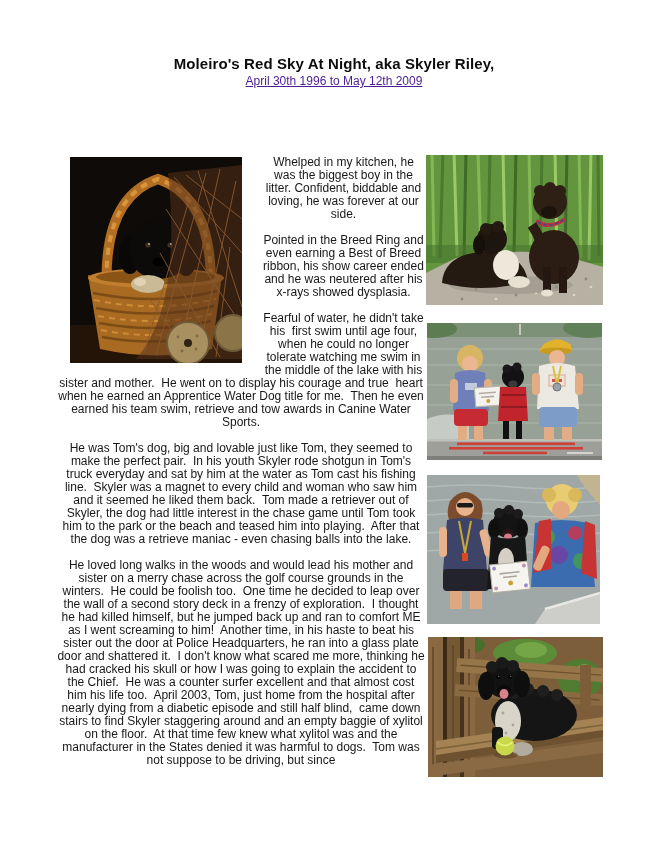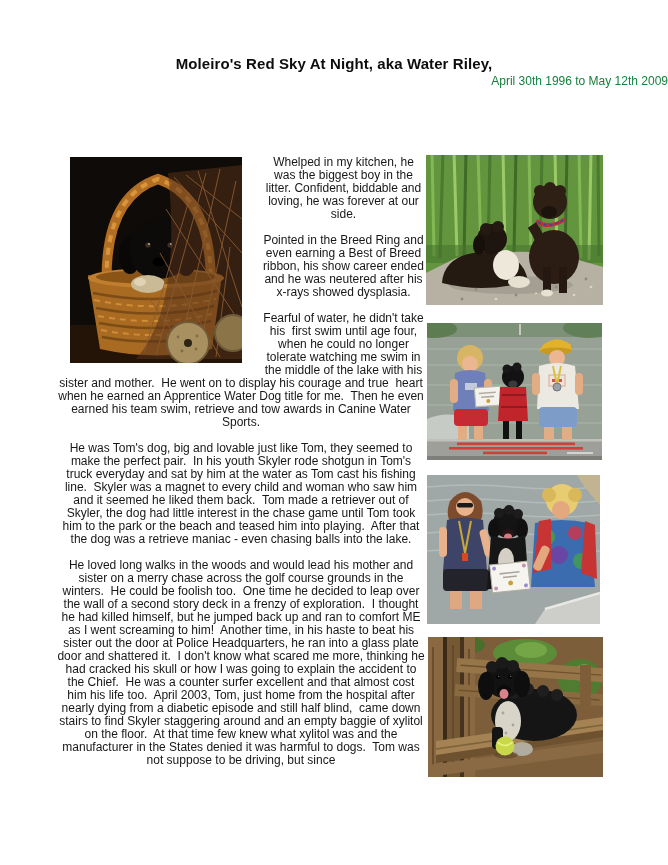--- a/index.html
+++ b/index.html
@@ -8,38 +8,38 @@
     font-family:"Liberation Sans","DejaVu Sans",sans-serif; color:#141414;
     overflow:hidden;
   }
   .title {
     position:absolute; top:55px; left:0; width:100%;
     text-align:center; font-size:15px; line-height:17px; font-weight:700;
     margin:0; color:#0d0d0d; letter-spacing:0.1px;
   }
   .subtitle {
     position:absolute; top:74px; left:0; width:100%;
-    text-align:right; font-size:12px; line-height:14px; color:#15803d;
+    text-align:center; font-size:12px; line-height:14px; color:#4c1d95;text-decoration:underline;
   }
   .text-flow {
     position:absolute; left:57px; top:156px; width:368px;
     font-size:12px; line-height:13px; color:#171717;
     text-align:center;
   }
   .text-flow p { margin:0 0 13px 0; white-space:pre-wrap; }
   .float-spacer { float:left; width:205px; height:215px; }
   figure.photo { position:absolute; margin:0; padding:0; }
   figure.photo svg { display:block; }
 </style>
 </head>
 <body>
 
 <div class="page">
 
-  <h1 class="title">Moleiro's Red Sky At Night, aka Water Riley,</h1>
+  <h1 class="title">Moleiro's Red Sky At Night, aka Skyler Riley,</h1>
   <div class="subtitle">April 30th 1996 to May 12th 2009</div>
 
   <div class="text-flow">
     <div class="float-spacer"></div>
     <p>Whelped in my kitchen, he was the biggest boy in the litter. Confident, biddable and loving, he was forever at our side.</p>
     <p>Pointed in the Breed Ring and even earning a Best of Breed ribbon, his show career ended and he was neutered after his x-rays showed dysplasia.</p>
     <p>Fearful of water, he didn't take his  first swim until age four, when he could no longer tolerate watching me swim in the middle of the lake with his sister and mother.  He went on to display his courage and true  heart when he earned an Apprentice Water Dog title for me.  Then he even earned his team swim, retrieve and tow awards in Canine Water Sports.</p>
     <p>He was Tom's dog, big and lovable just like Tom, they seemed to make the perfect pair.  In his youth Skyler rode shotgun in Tom's truck everyday and sat by him at the water as Tom cast his fishing line.  Skyler was a magnet to every child and woman who saw him and it seemed he liked them back.  Tom made a retriever out of Skyler, the dog had little interest in the chase game until Tom took him to the park or the beach and teased him into playing.  After that the dog was a retrieve maniac - even chasing balls into the lake.</p>
     <p>He loved long walks in the woods and would lead his mother and sister on a merry chase across the golf course grounds in the winters.  He could be foolish too.  One time he decided to leap over the wall of a second story deck in a frenzy of exploration.  I thought he had killed himself, but he jumped back up and ran to comfort ME as I went screaming to him!  Another time, in his haste to beat his sister out the door at Police Headquarters, he ran into a glass plate door and shattered it.  I don't know what scared me more, thinking he had cracked his skull or how I was going to explain the accident to the Chief.  He was a counter surfer excellent and that almost cost him his life too.  April 2003, Tom, just home from the hospital after nearly dying from a diabetic episode and still half blind,  came down stairs to find Skyler staggering around and an empty baggie of xylitol on the floor.  At that time few knew what xylitol was and the manufacturer in the States denied it was harmful to dogs.  Tom was not suppose to be driving, but since</p>
   </div>

